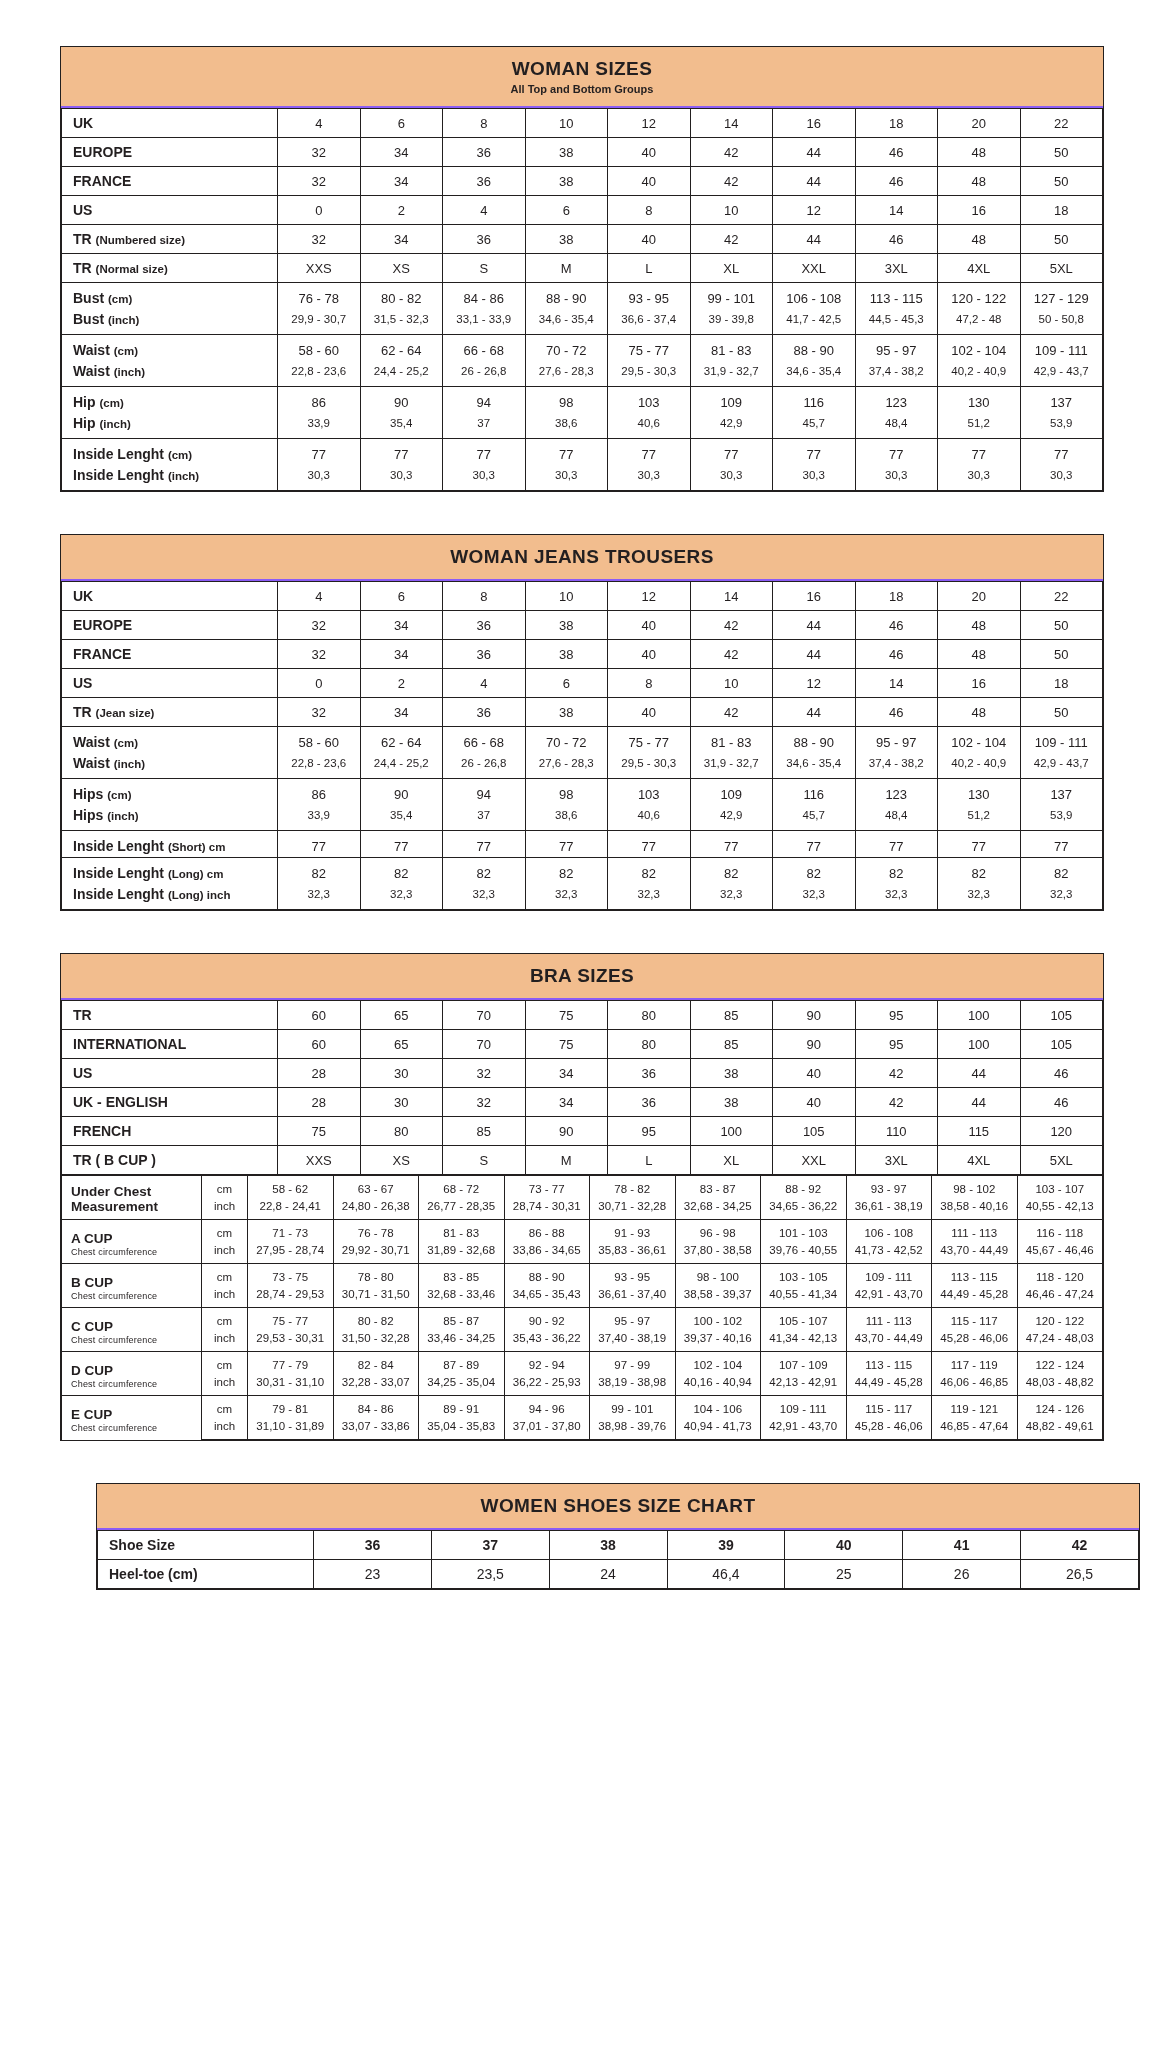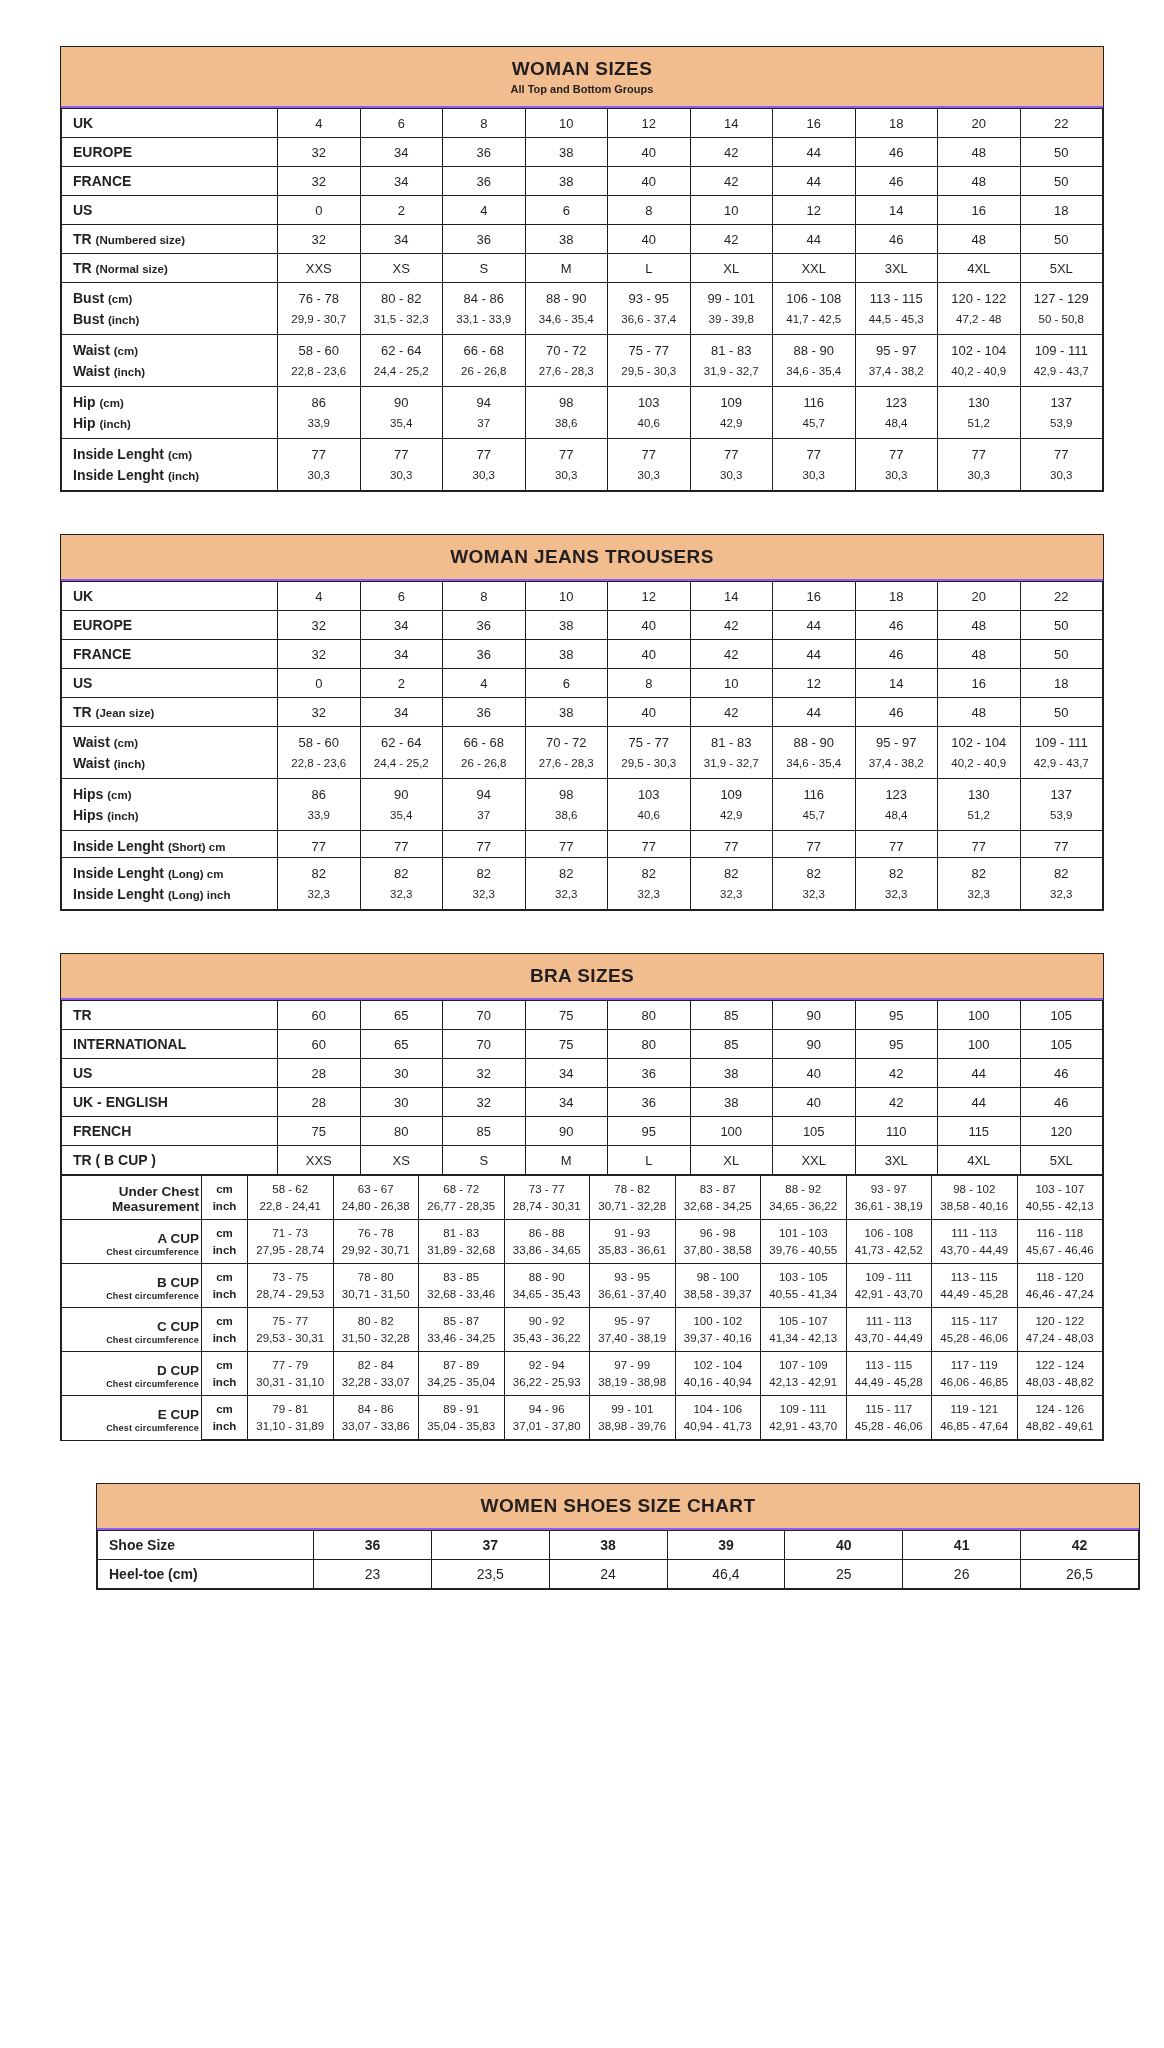--- a/index.html
+++ b/index.html
@@ -83,32 +83,32 @@
   .bra-lower td { font-size: 11.5px; }
   .bra-lower td.rowhead {
     font-size: 13.5px;
     font-weight: bold;
     width: 140px;
     padding-left: 9px;
   }
   .bra-lower td.rowhead .sub {
     display: block;
     font-size: 9px;
-    font-weight: bold;
+    font-weight: normal;
   }
   .bra-lower td.unitcell {
     width: 46px;
     font-size: 11.5px;
-    font-weight: bold;
+    font-weight: normal;
   }
   .bra-lower tr.pair-top td { border-bottom: none; }
   .bra-lower tr.pair-bot td { border-top: none; }
   .bra-lower tr.pair-top td.rowhead,
   .bra-lower tr.pair-bot td.rowhead { border-top: 1px solid #221f1f; border-bottom: 1px solid #221f1f;}
-  .bra-lower tr.pair-top td.rowhead { border-bottom: none; text-align: right; }
+  .bra-lower tr.pair-top td.rowhead { border-bottom: none; }
 
   .shoes td.rowhead { width: 216px; }
   .shoes td { font-size: 14px; }
   .shoes tr.bold td { font-weight: bold; }
 </style>
 </head>
 <body>
 
 <div class="page">
 

